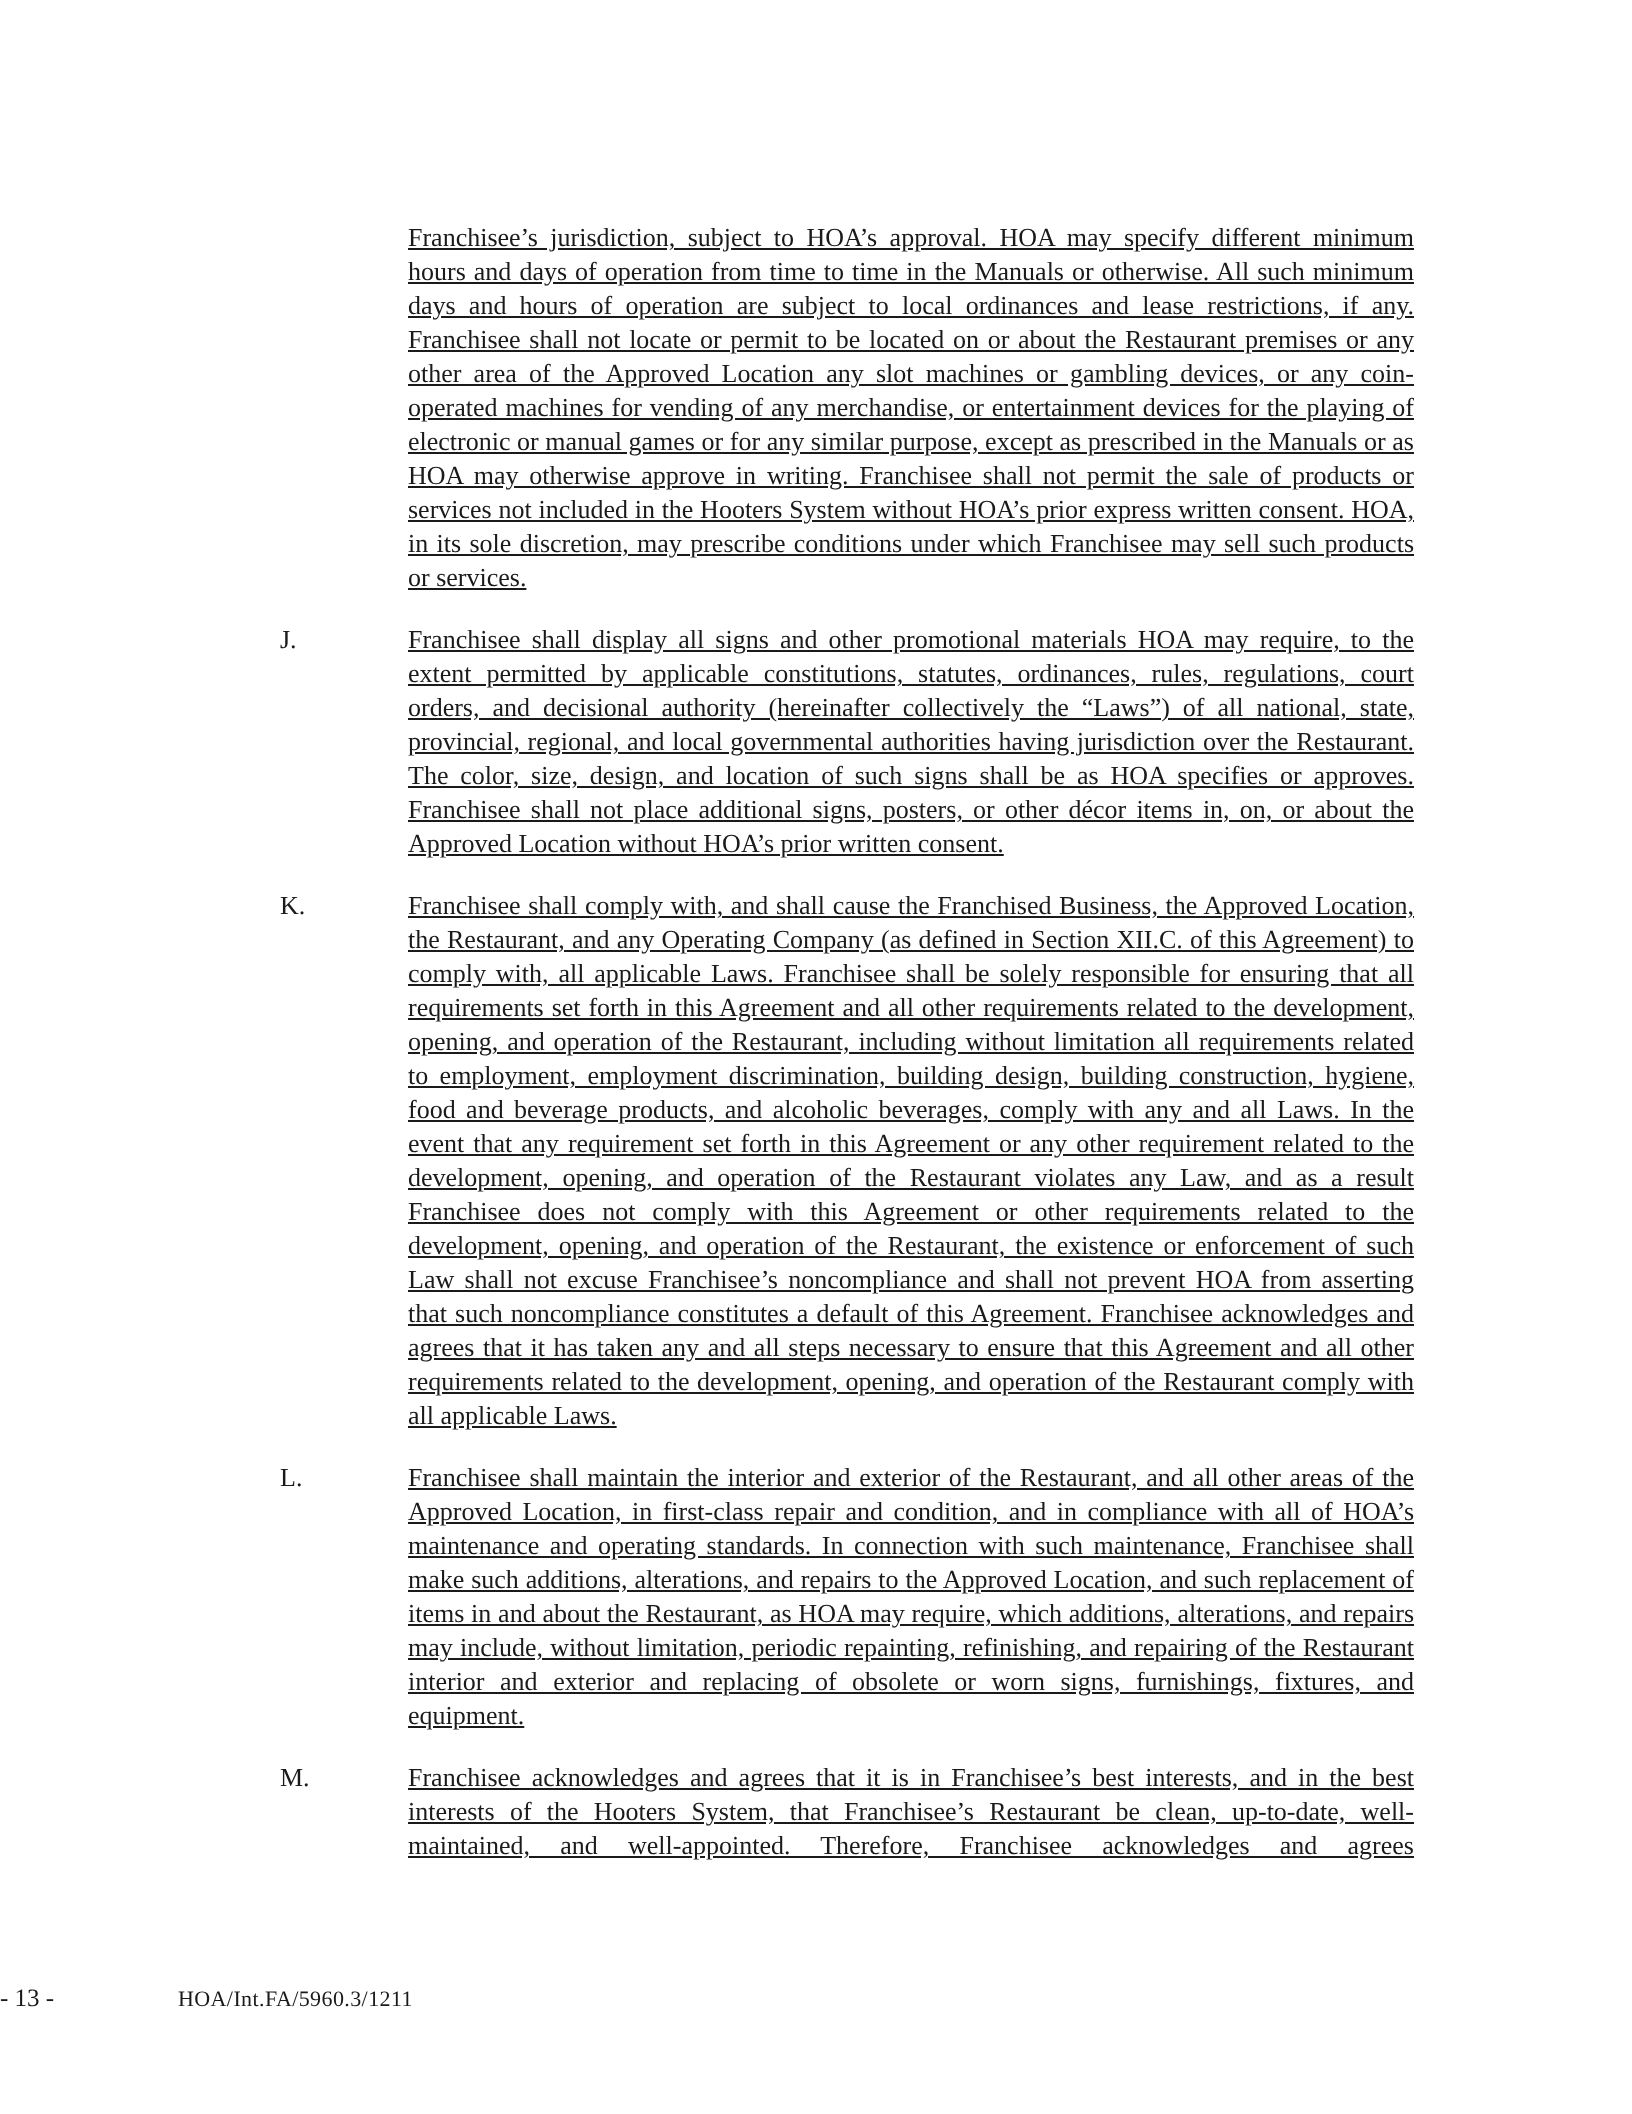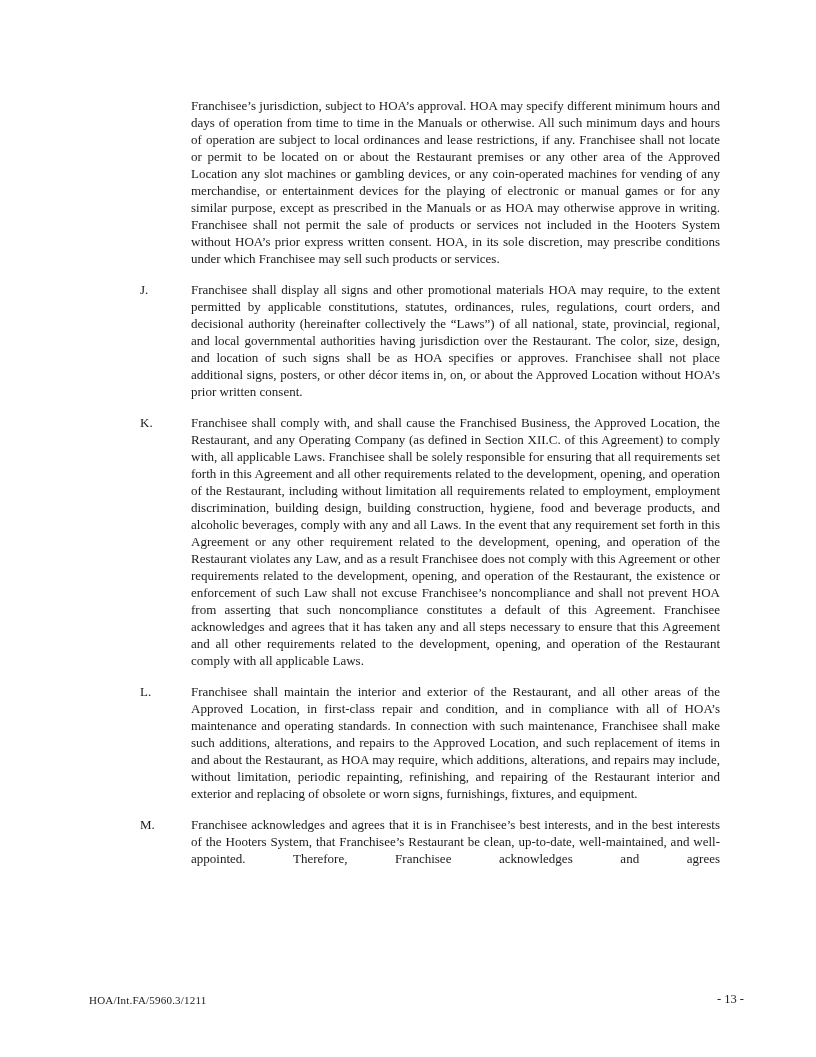--- a/index.html
+++ b/index.html
@@ -18,22 +18,23 @@
     color: #1a1a1a;
     overflow: hidden;
   }
   .page-body {
     position: absolute;
     left: 190px;
     top: 96px;
     width: 531px;
   }
   .para {
-    margin: 1px;
+    margin: 14px;
     text-align: justify;
+    text-decoration: underline;
   }
   .section {
     position: relative;
     margin-top: 14px;
   }
   .section-label {
     position: absolute;
     left: -50px;
     top: 0;
   }
@@ -45,21 +46,21 @@
     left: 89px;
     top: 992px;
     font-size: 11px;
     letter-spacing: 0.2px;
   }
   .footer-page {
     position: absolute;
     left: 0;
     top: 991px;
     width: 744px;
-    text-align: right;
+    text-align: left;
     font-size: 12.5px;
   }
 </style>
 </head>
 <body>
 
 <div class="page">
 
   <div class="page-body">
 

